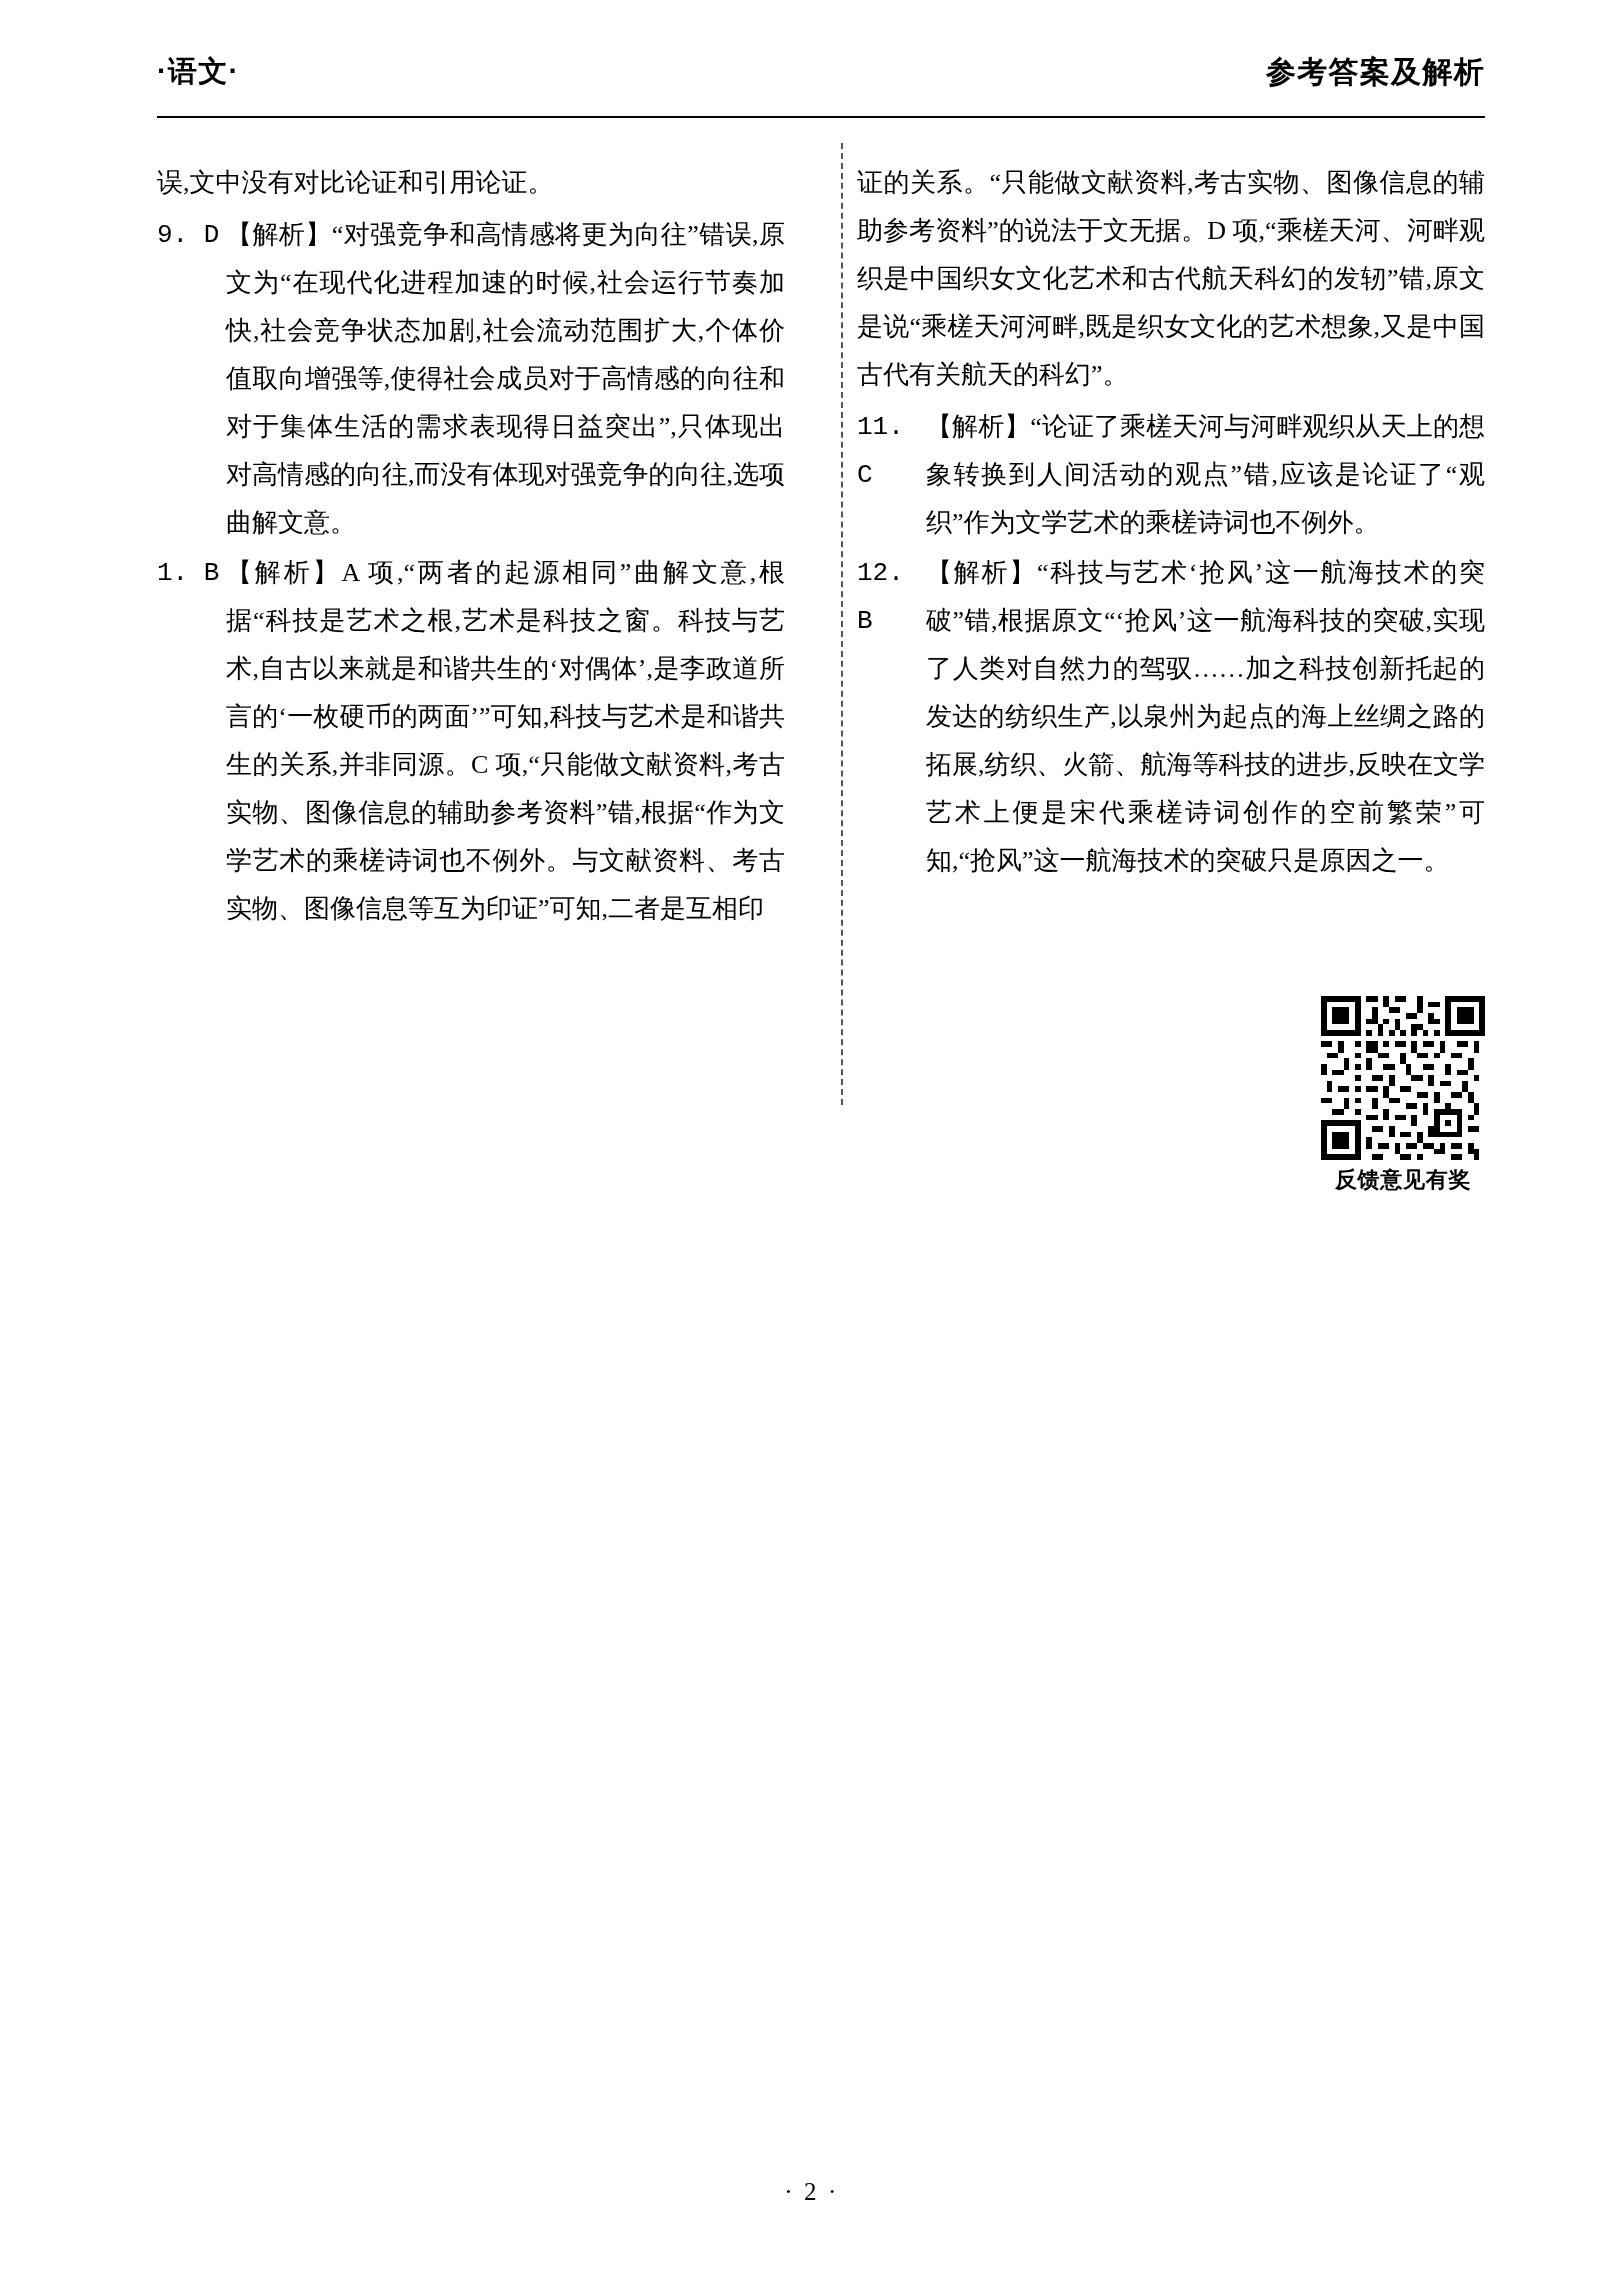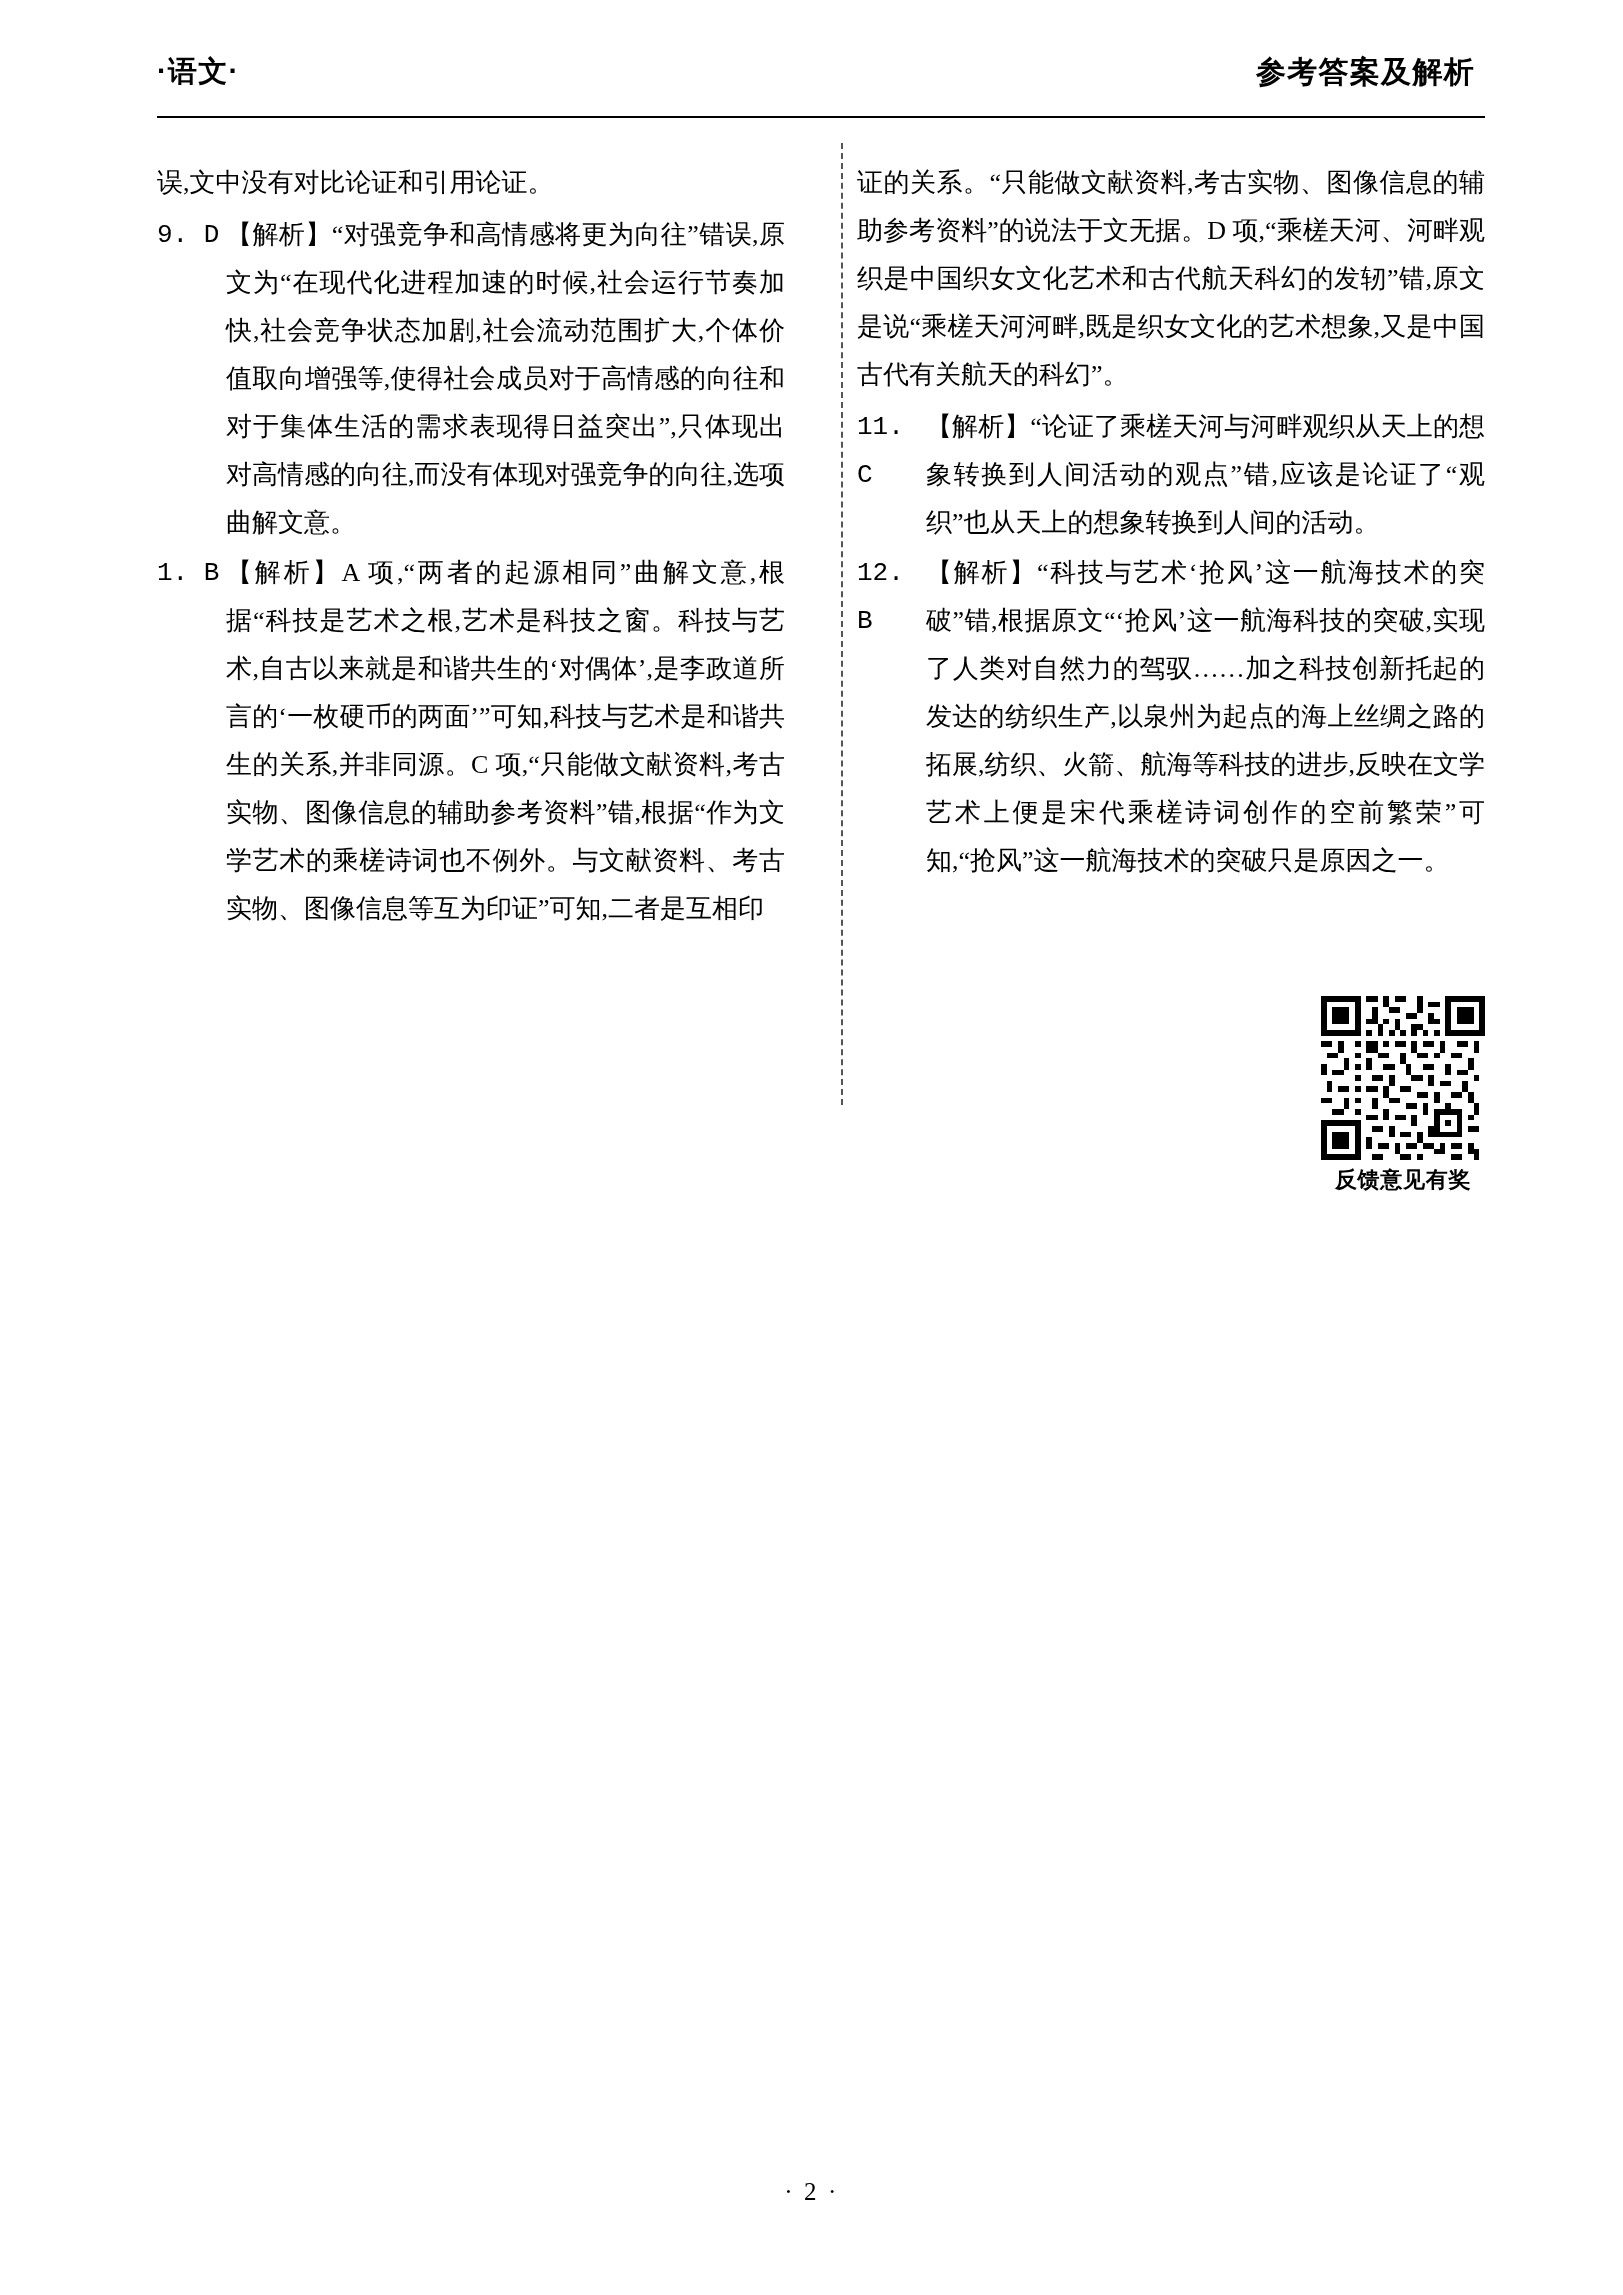--- a/index.html
+++ b/index.html
@@ -35,21 +35,21 @@
     position: absolute;
     left: 0;
     top: 0;
     font-size: 29px;
     font-weight: bold;
     letter-spacing: 1.3px;
     font-family: "Liberation Sans", "DejaVu Sans", sans-serif;
   }
   .header-right {
     position: absolute;
-    right: 10px;
+    right: 0;
     top: 0;
     font-size: 30px;
     font-weight: bold;
     letter-spacing: 1.3px;
     font-family: "Liberation Sans", "DejaVu Sans", sans-serif;
   }
   .header-rule {
     position: absolute;
     left: 157px;
     top: 116px;
@@ -177,21 +177,21 @@
         <span class="num">1. B</span>
         <span class="body hang-extra">【解析】A 项,“两者的起源相同”曲解文意,根据“科技是艺术之根,艺术是科技之窗。科技与艺术,自古以来就是和谐共生的‘对偶体’,是李政道所言的‘一枚硬币的两面’”可知,科技与艺术是和谐共生的关系,并非同源。C 项,“只能做文献资料,考古实物、图像信息的辅助参考资料”错,根据“作为文学艺术的乘槎诗词也不例外。与文献资料、考古实物、图像信息等互为印证”可知,二者是互相印</span>
       </div>
     </div>
 
     <div class="col col-right">
       <p class="para cont">证的关系。“只能做文献资料,考古实物、图像信息的辅助参考资料”的说法于文无据。D 项,“乘槎天河、河畔观织是中国织女文化艺术和古代航天科幻的发轫”错,原文是说“乘槎天河河畔,既是织女文化的艺术想象,又是中国古代有关航天的科幻”。</p>
 
       <div class="item">
         <span class="num">11. C</span>
-        <span class="body">【解析】“论证了乘槎天河与河畔观织从天上的想象转换到人间活动的观点”错,应该是论证了“观织”也从天上的想象转换到人间的活动。</span>
+        <span class="body">【解析】“论证了乘槎天河与河畔观织从天上的想象转换到人间活动的观点”错,应该是论证了“观织”作为文学艺术的乘槎诗词也不例外。</span>
       </div>
 
       <div class="item">
         <span class="num">12. B</span>
         <span class="body">【解析】“科技与艺术‘抢风’这一航海技术的突破”错,根据原文“‘抢风’这一航海科技的突破,实现了人类对自然力的驾驭……加之科技创新托起的发达的纺织生产,以泉州为起点的海上丝绸之路的拓展,纺织、火箭、航海等科技的进步,反映在文学艺术上便是宋代乘槎诗词创作的空前繁荣”可知,“抢风”这一航海技术的突破只是原因之一。</span>
       </div>
 
       <div class="qr-wrap">
         <svg class="qr" viewBox="0 0 29 29" shape-rendering="crispEdges">
           <rect width="29" height="29" fill="#ffffff"></rect>

